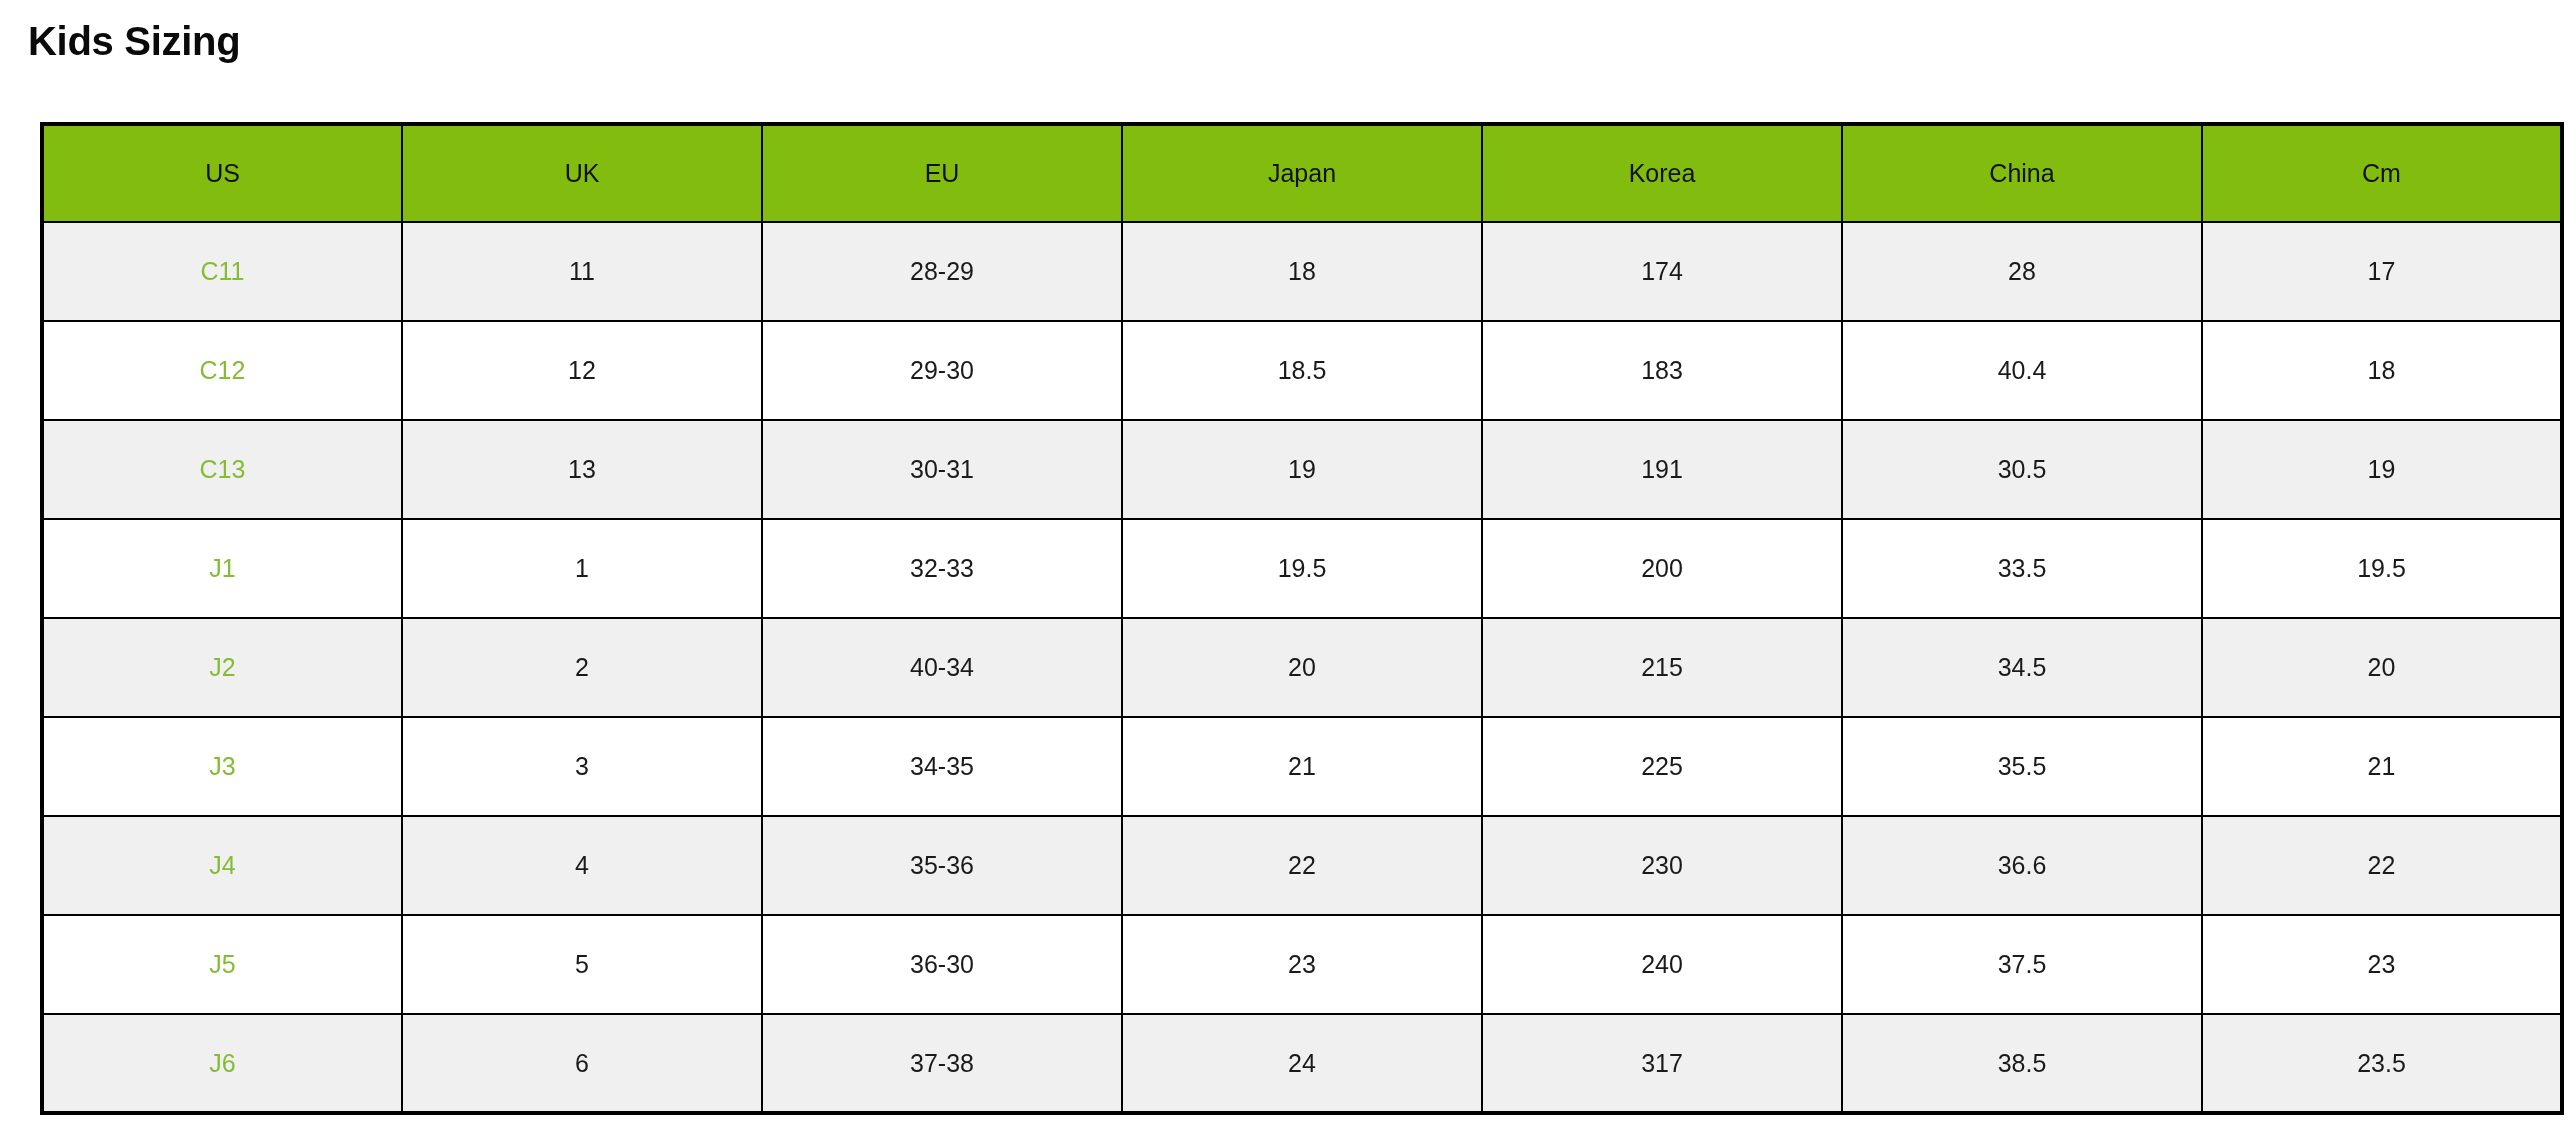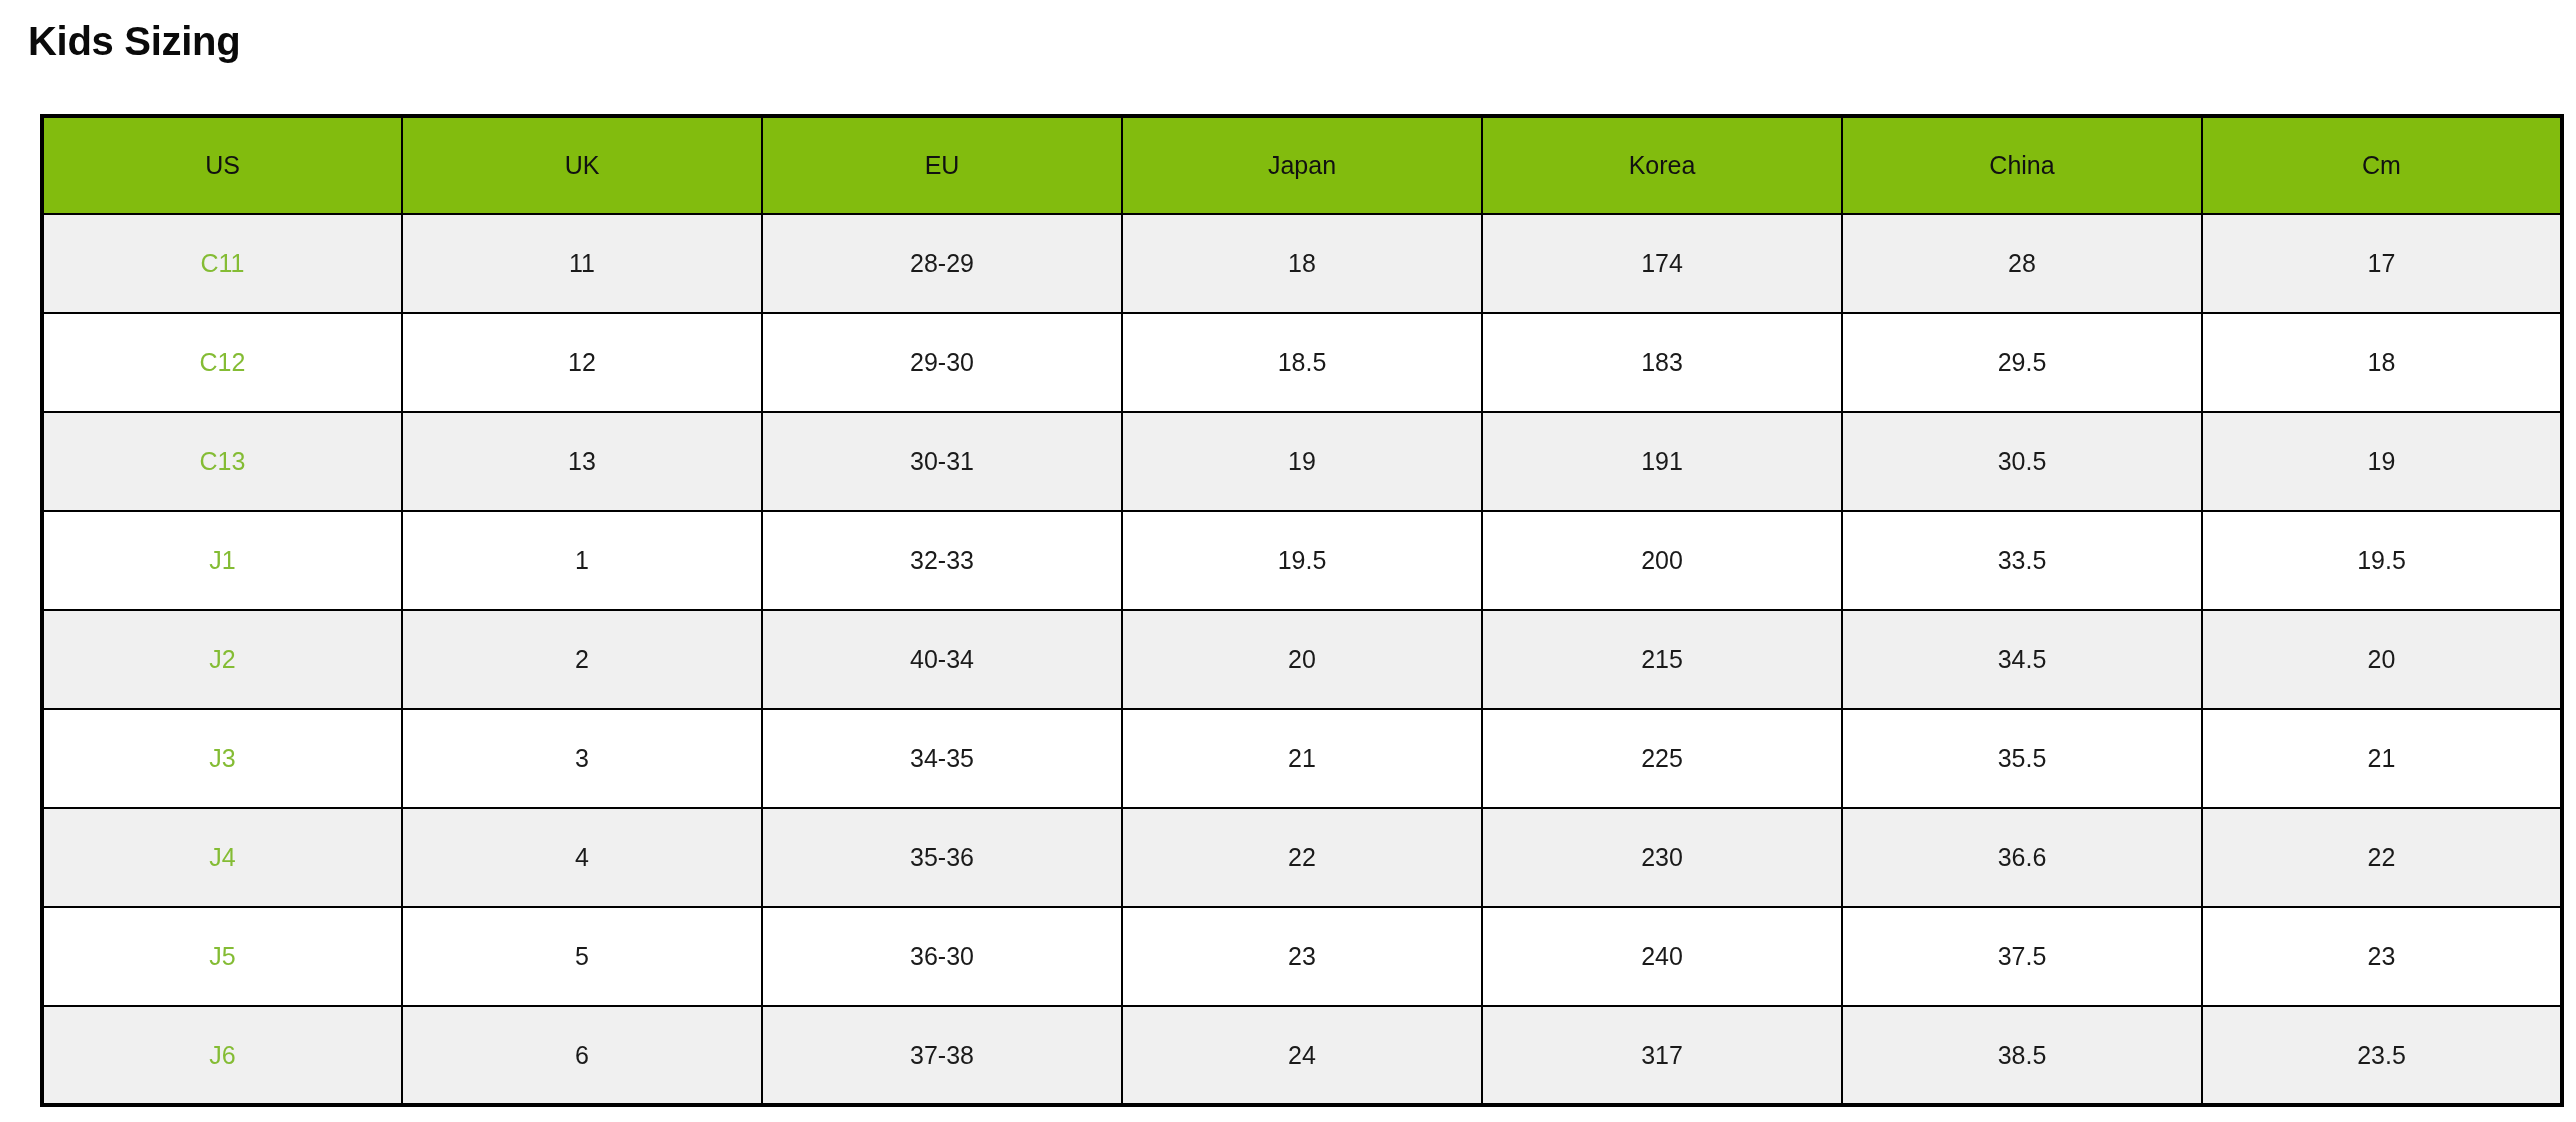--- a/index.html
+++ b/index.html
@@ -27,21 +27,21 @@
     font-size: 40px;
     line-height: 48px;
     font-weight: 700;
     color: #0a0a0a;
     letter-spacing: -0.3px;
     white-space: nowrap;
   }
   .table-wrap {
     position: absolute;
     left: 28px;
-    top: 114px;
+    top: 122px;
     width: 2521px;
     padding-left: 12px;
   }
   table.size-table {
     border-collapse: collapse;
     table-layout: fixed;
     width: 2521px;
     border: 4px solid #000000;
   }
   table.size-table col { width: 360px; }
@@ -115,21 +115,21 @@
           <td>28</td>
           <td>17</td>
         </tr>
 
         <tr class="even">
           <td class="us-cell">C12</td>
           <td>12</td>
           <td>29-30</td>
           <td>18.5</td>
           <td>183</td>
-          <td>29.5</td>
+          <td>40.4</td>
           <td>18</td>
         </tr>
 
         <tr class="odd">
           <td class="us-cell">C13</td>
           <td>13</td>
           <td>30-31</td>
           <td>19</td>
           <td>191</td>
           <td>30.5</td>

